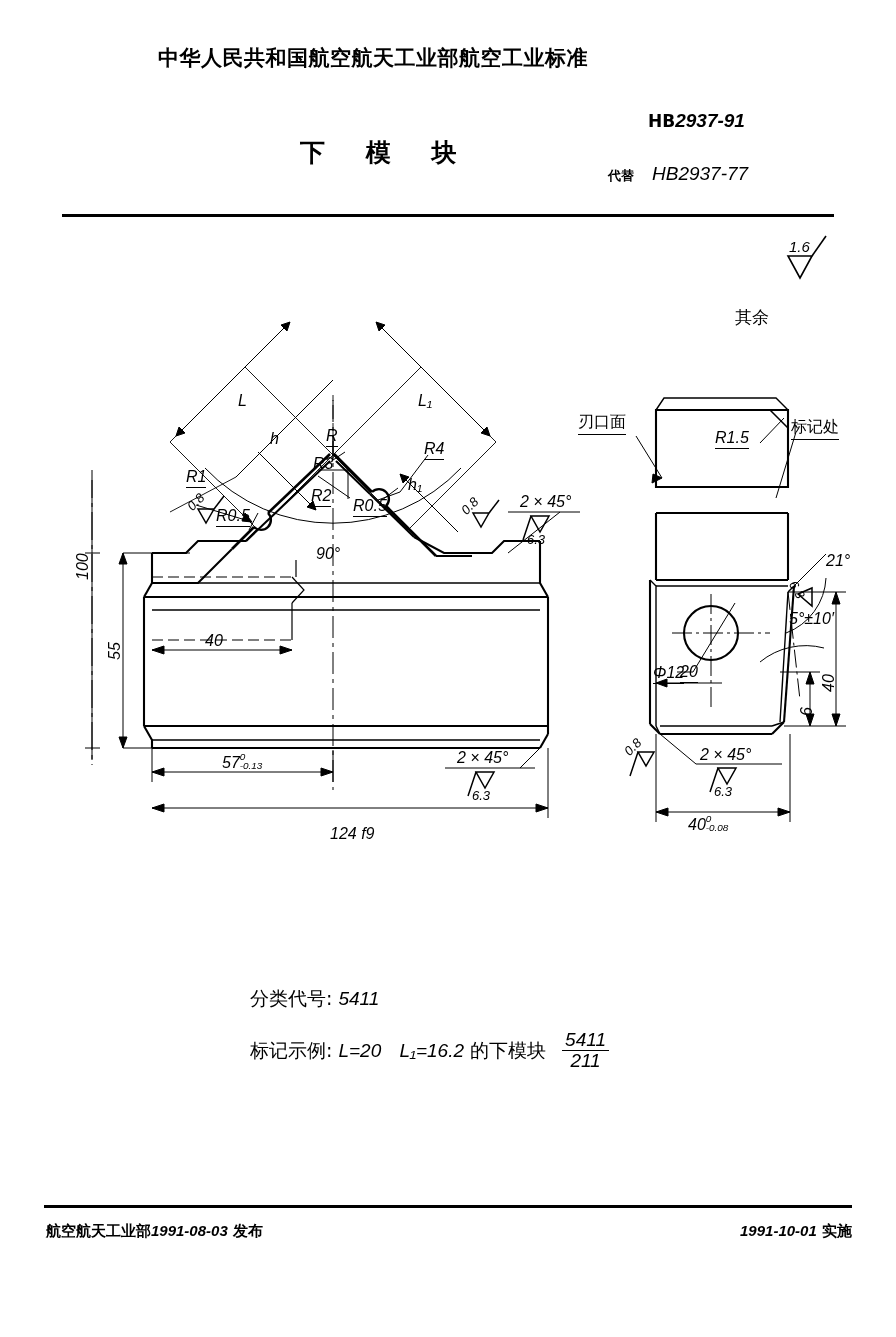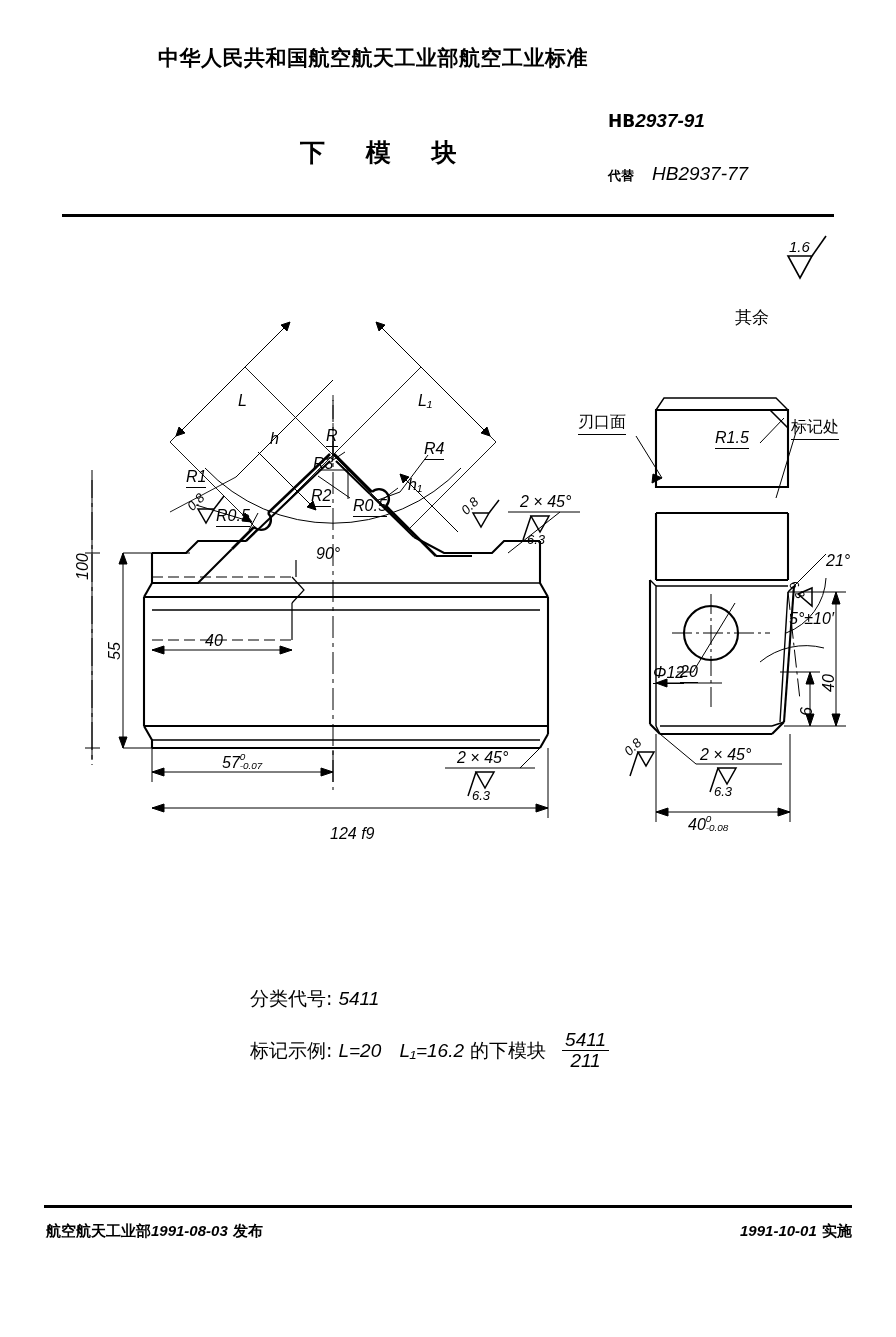--- a/index.html
+++ b/index.html
@@ -18,21 +18,21 @@
   }
   .doc-title{
     position:absolute;left:300px;top:136px;
     font-size:25px;font-weight:bold;letter-spacing:16px;
     font-family:"DejaVu Sans",sans-serif;
   }
   .std-no{
     position:absolute;left:608px;top:110px;
     font-size:19px;font-weight:bold;font-style:italic;white-space:nowrap;
   }
-  .std-no b{font-style:normal;font-family:"DejaVu Sans",sans-serif;font-size:17px;}
+  .std-no b{font-style:normal;font-family:"DejaVu Sans",sans-serif;font-size:17px;margin-left:40px;}
   .replaces{
     position:absolute;left:608px;top:163px;
     font-size:19px;font-style:italic;white-space:nowrap;
   }
   .replaces b{
     font-style:normal;font-weight:bold;font-size:13px;
     font-family:"DejaVu Sans",sans-serif;margin-right:18px;
   }
   .rule{position:absolute;background:#000;}
   .rule-top{left:62px;top:214px;width:772px;height:3px;}
@@ -436,21 +436,21 @@
   <div class="lbl" style="left:316px;top:545px;">90°</div>
 
   <div class="lbl sm" style="left:184px;top:503px;transform:rotate(-45deg);transform-origin:left top;">0.8</div>
   <div class="lbl sm" style="left:458px;top:507px;transform:rotate(-45deg);transform-origin:left top;">0.8</div>
 
   <div class="lbl rot90" style="left:74px;top:580px;">100</div>
   <div class="lbl rot90" style="left:106px;top:660px;">55</div>
   <div class="lbl" style="left:205px;top:632px;">40</div>
 
   <div class="lbl" style="left:222px;top:752px;">
-    <span>57</span><span class="tol"><span>0</span><span>-0.07</span></span>
+    <span>57</span><span class="tol"><span>0</span><span>-0.13</span></span>
   </div>
 
   <div class="lbl" style="left:330px;top:825px;">124 f9</div>
 
   <div class="lbl" style="left:520px;top:493px;">2 × 45°</div>
   <div class="lbl sm" style="left:527px;top:532px;">6.3</div>
 
   <div class="lbl" style="left:457px;top:749px;">2 × 45°</div>
   <div class="lbl sm" style="left:472px;top:788px;">6.3</div>
 

